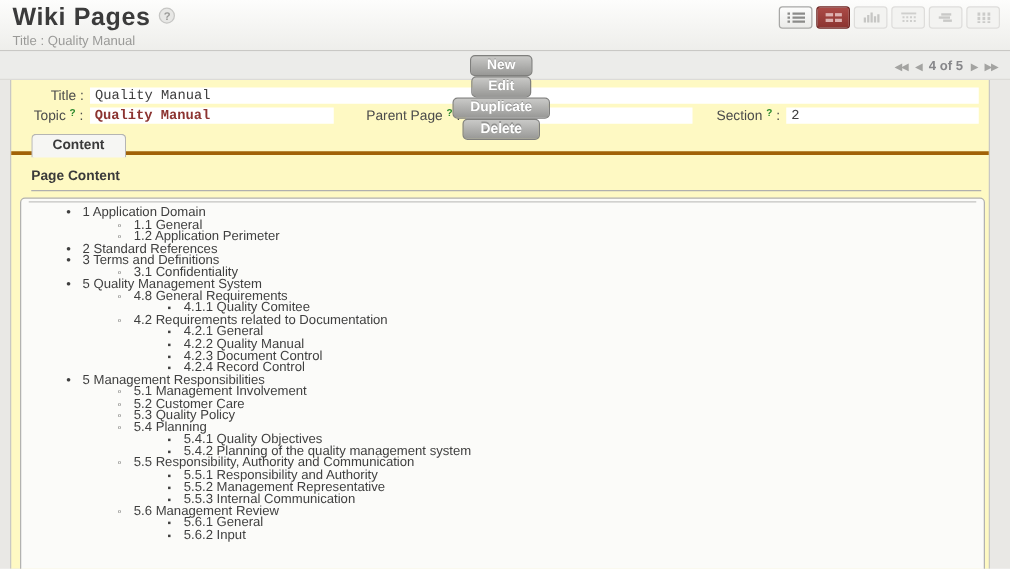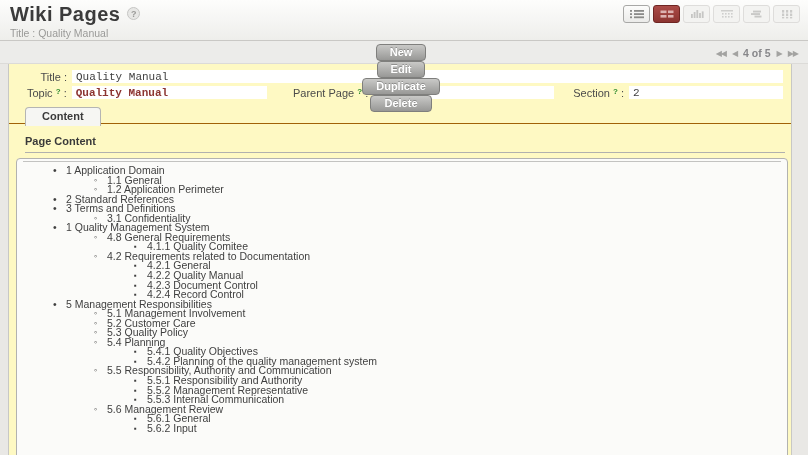--- a/index.html
+++ b/index.html
@@ -29,21 +29,21 @@
   .main { margin:0 16px 0 8px; width:784px; height:391px; background:#fef9c3; border-left:1px solid #c8c8c5; border-right:1px solid #c8c8c5; padding-top:4px; }
 
   .frow { display:flex; align-items:center; margin:1px 8px 1px 0; height:15px; }
   .flabel { font-size:11px; color:#4b4b4b; text-align:right; white-space:nowrap; }
   .flabel .help { color:#2e8b2e; font-size:8px; vertical-align:3px; font-weight:bold; }
   .finput { background:#ffffff; border:none; height:13px; font-family:Liberation Mono, monospace; font-size:11px; color:#404040; padding:0 4px; outline:none; }
   .w-label1 { width:58px; }
   .red-link { color:#8c3431; font-weight:bold; }
 
   
-  .tabbar { margin-top:5px; border-bottom:1px solid #a16207; padding-left:16px; height:19px;text-decoration:underline; }
+  .tabbar { margin-top:5px; border-bottom:3px solid #a16207; padding-left:16px; height:19px;text-decoration:underline; }
   .tab { display:inline-block; background:#f6f6f3; border:1px solid #b5b5b3; border-bottom:none; border-radius:4px 4px 0 0; font-size:11px; font-weight:bold; color:#3a3a3a; padding:2px 16px 4px; position:relative; top:1px; cursor:pointer; }
 
   
   .separator { margin:7px 6px 0 16px; }
   .sep-label { font-size:11px; font-weight:bold; color:#3a3a3a; }
   .sep-line { border:none; border-top:1px solid #b0b0ae; margin-top:3px; }
 
   
   .content-box { margin:5px 3px 0 7px; height:400px; background:#fbfbf9; border:1px solid #b2b2b0; border-radius:4px; overflow:hidden; }
   .toc-title { font-size:15px; color:#3a3a3a; padding:6px 8px 1px 8px; letter-spacing:0.3px; }
@@ -201,21 +201,21 @@
         <div class="toc-row lvl1">
           <span class="marker">•</span>
           <span>3 Terms and Definitions</span>
         </div>
         <div class="toc-row lvl2">
           <span class="marker">◦</span>
           <span>3.1 Confidentiality</span>
         </div>
         <div class="toc-row lvl1">
           <span class="marker">•</span>
-          <span>1 Quality Management System</span>
+          <span>5 Quality Management System</span>
         </div>
         <div class="toc-row lvl2">
           <span class="marker">◦</span>
           <span>4.8 General Requirements</span>
         </div>
         <div class="toc-row lvl3">
           <span class="marker">▪</span>
           <span>4.1.1 Quality Comitee</span>
         </div>
         <div class="toc-row lvl2">

